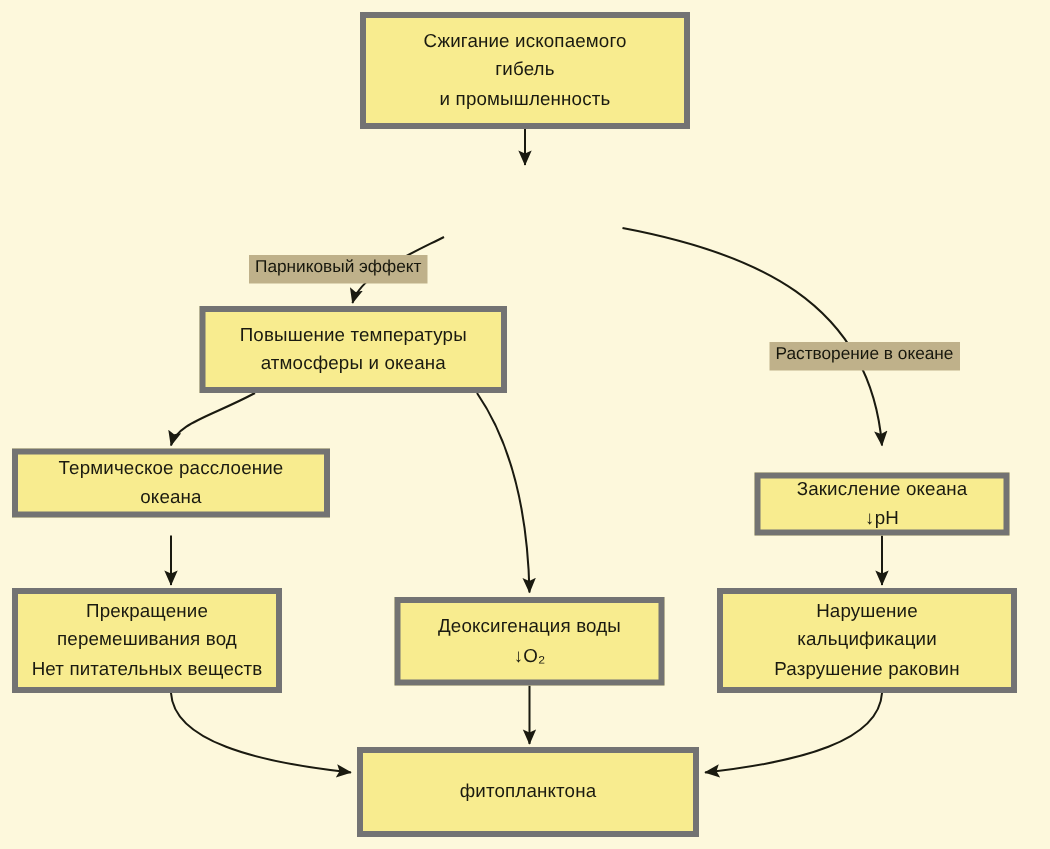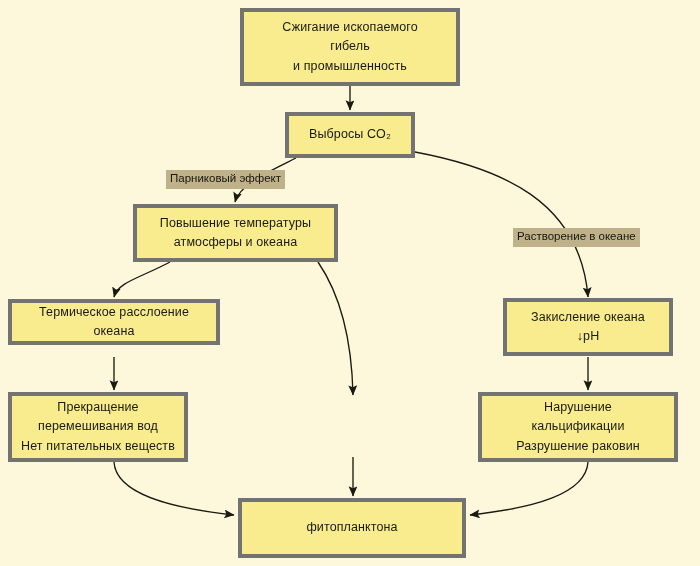--- a/index.html
+++ b/index.html
@@ -83,45 +83,46 @@
       <path d="M588,462 C586,494 534,508 470,515"></path>
     </g>
   </svg>
 
   <div class="node" style="left:240px; top:8px; width:220px; height:78px;">
     <span class="line">Сжигание ископаемого</span>
     <span class="line">гибель</span>
     <span class="line">и промышленность</span>
   </div>
 
-  <div class="node" style="left:285px; top:112px; width:130px; height:46px;">
-    <span class="line">Выбросы CO₂</span>
-  </div>
 
   <div class="node" style="left:133px; top:204px; width:205px; height:58px;">
     <span class="line">Повышение температуры</span>
     <span class="line">атмосферы и океана</span>
   </div>
 
-  <div class="node" style="left:503px; top:298px; width:170px; height:58px;">
+  <div class="node" style="left:503px; top:315px; width:170px; height:42px;">
     <span class="line">Закисление океана</span>
     <span class="line">↓pH</span>
   </div>
 
   <div class="node" style="left:8px; top:299px; width:212px; height:46px;text-align:center;">
     <span class="line">Термическое расслоение</span>
     <span class="line">океана</span>
   </div>
 
   <div class="node" style="left:8px; top:392px; width:180px; height:70px;">
     <span class="line">Прекращение</span>
     <span class="line">перемешивания вод</span>
     <span class="line">Нет питательных веществ</span>
   </div>
 
+  <div class="node" style="left:263px; top:398px; width:180px; height:59px;">
+    <span class="line">Деоксигенация воды</span>
+    <span class="line">↓O₂</span>
+  </div>
 
   <div class="node" style="left:478px; top:392px; width:200px; height:70px;">
     <span class="line">Нарушение</span>
     <span class="line">кальцификации</span>
     <span class="line">Разрушение раковин</span>
   </div>
 
   <div class="node" style="left:238px; top:498px; width:228px; height:60px;">
     <span class="line">фитопланктона</span>
   </div>

